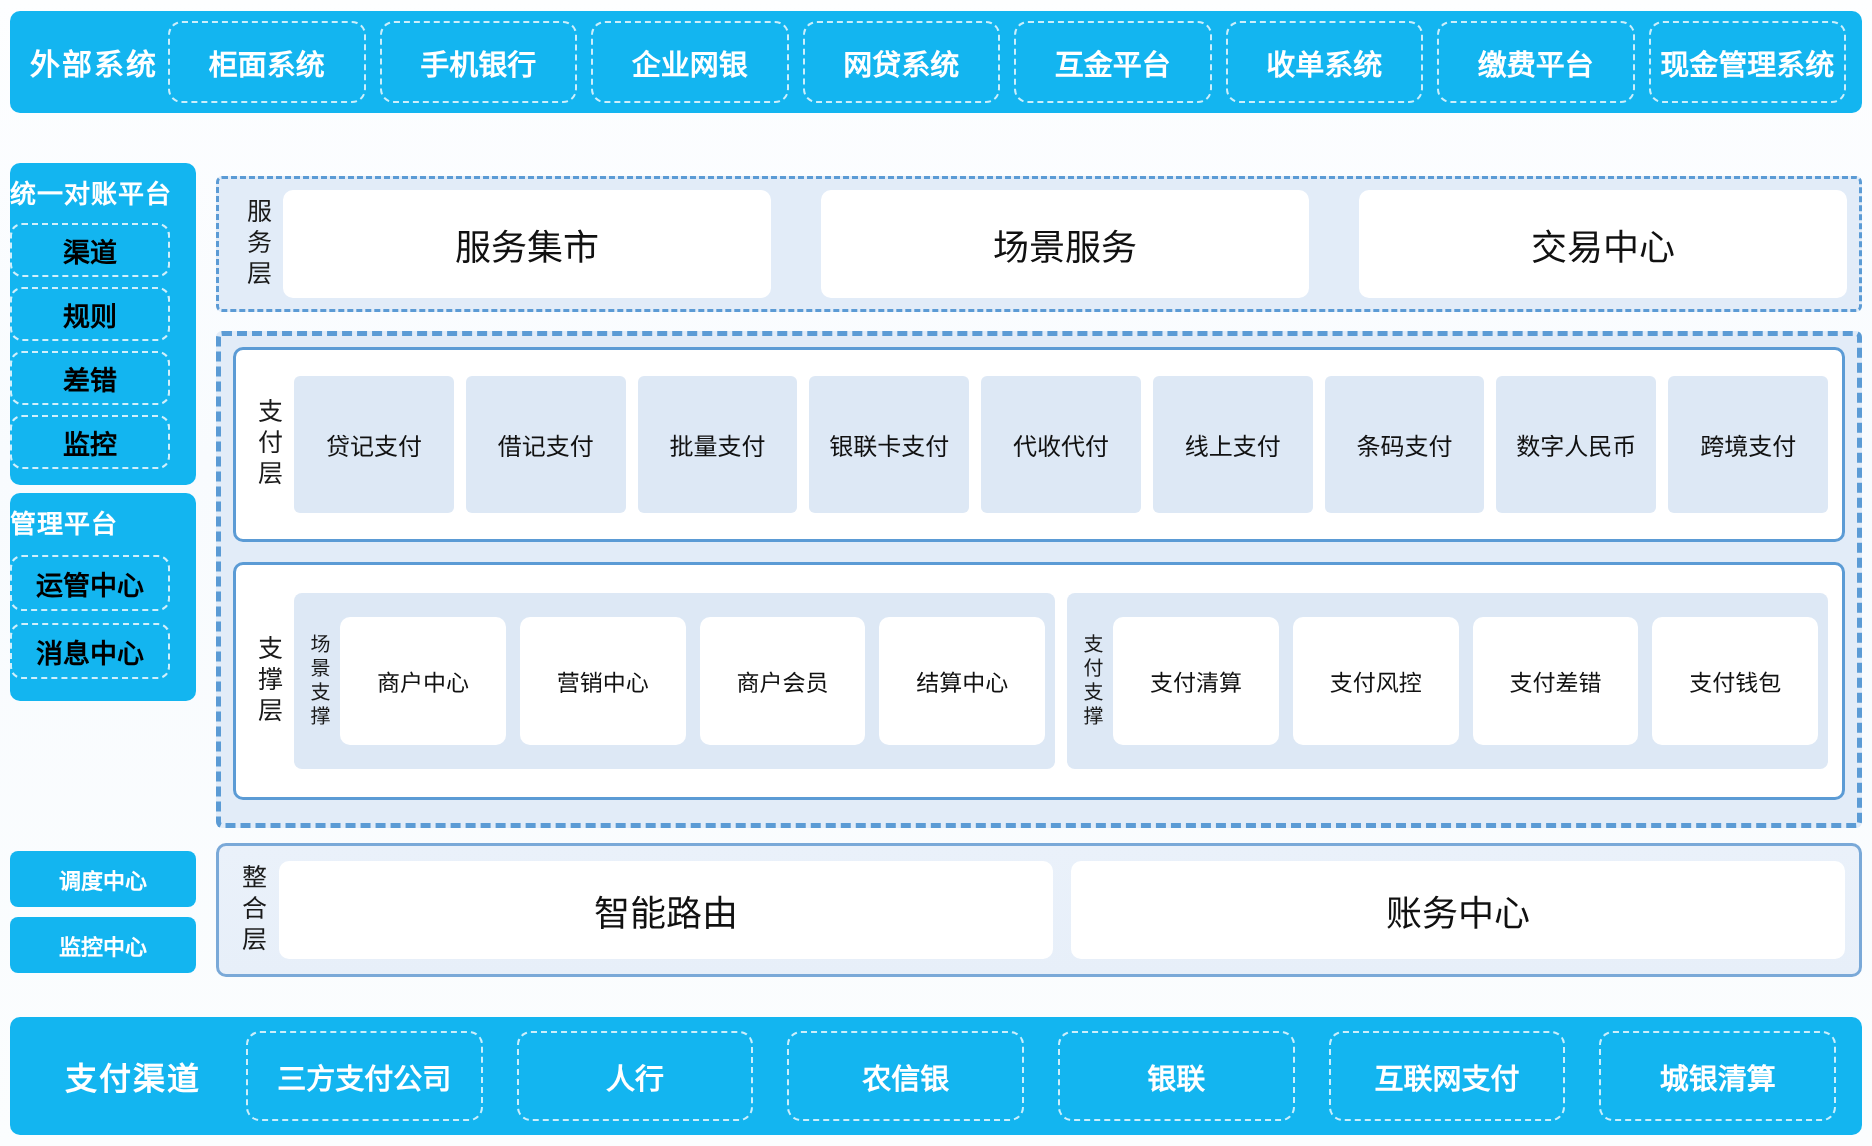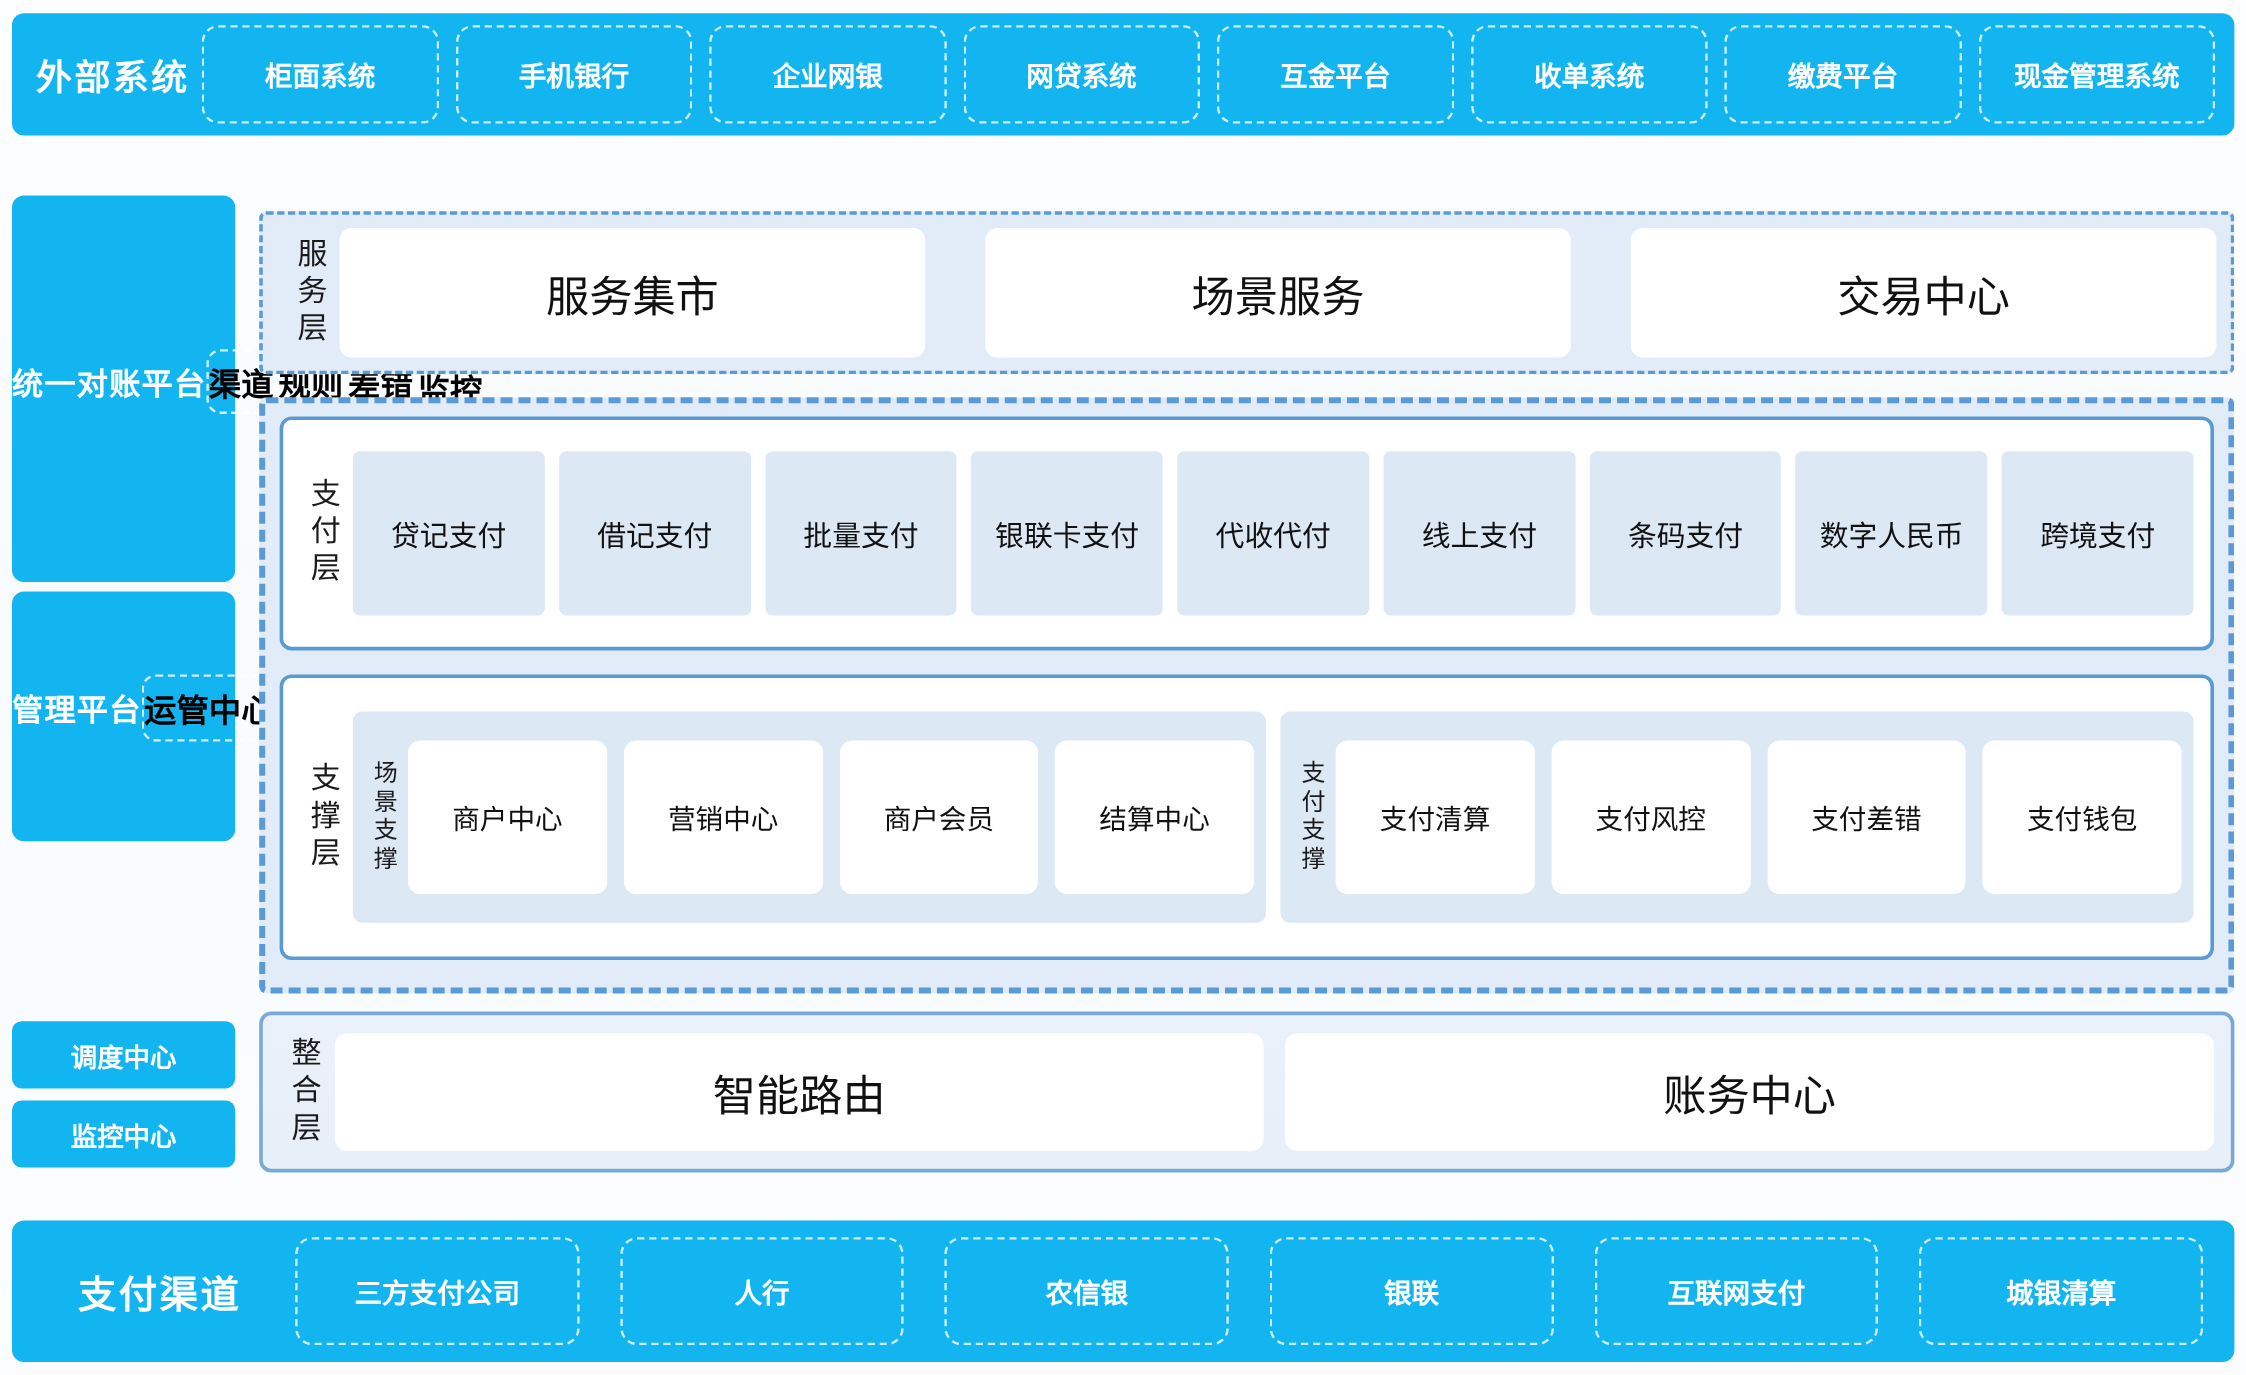--- a/index.html
+++ b/index.html
@@ -39,35 +39,35 @@
     display: flex;
     align-items: stretch;
     gap: 14px;
     height: 100%;
   }
   .banner-chip {
     flex: 1 1 0;
     border: 2px dashed rgba(255,255,255,0.78);
     border-radius: 14px;
     color: #ffffff;
-    font-size: 23px;
+    font-size: 29px;
     font-weight: 700;
     display: flex;
     align-items: center;
     justify-content: center;
     white-space: nowrap;
   }
 
   
   .side-card {
     background: #13b5f0;
     border-radius: 10px;
     display: flex;
-    flex-direction: row;
-    align-items: center;
+    flex-direction: column;
+    font-family: Liberation Mono, monospace;
   }
   .side-card-title {
     color: #ffffff;
     font-size: 26px;
     font-weight: 700;
     letter-spacing: 1px;
     white-space: nowrap;
   }
   .side-chip {
     width: 86%;

